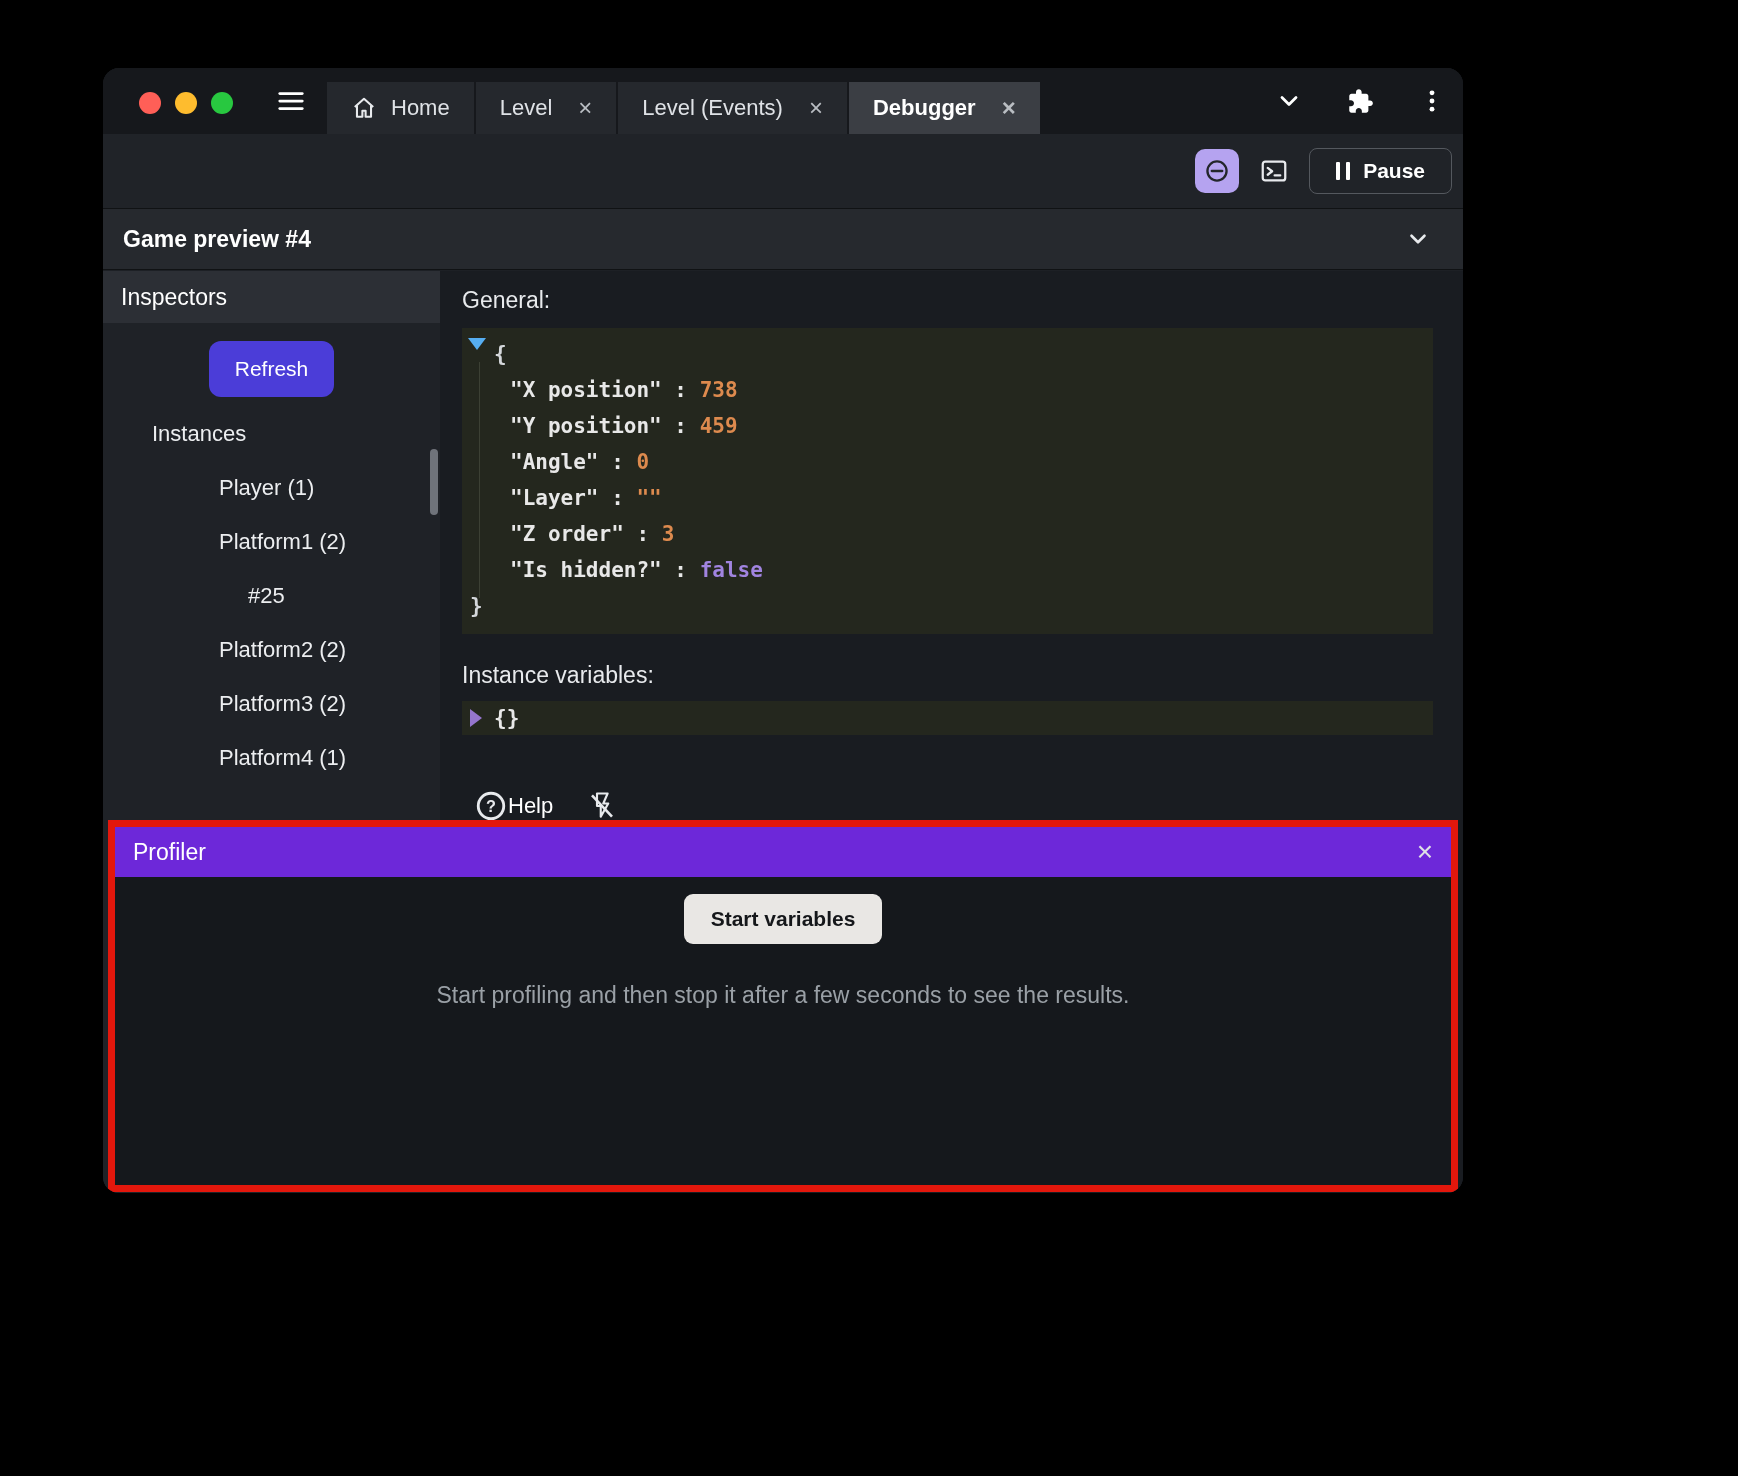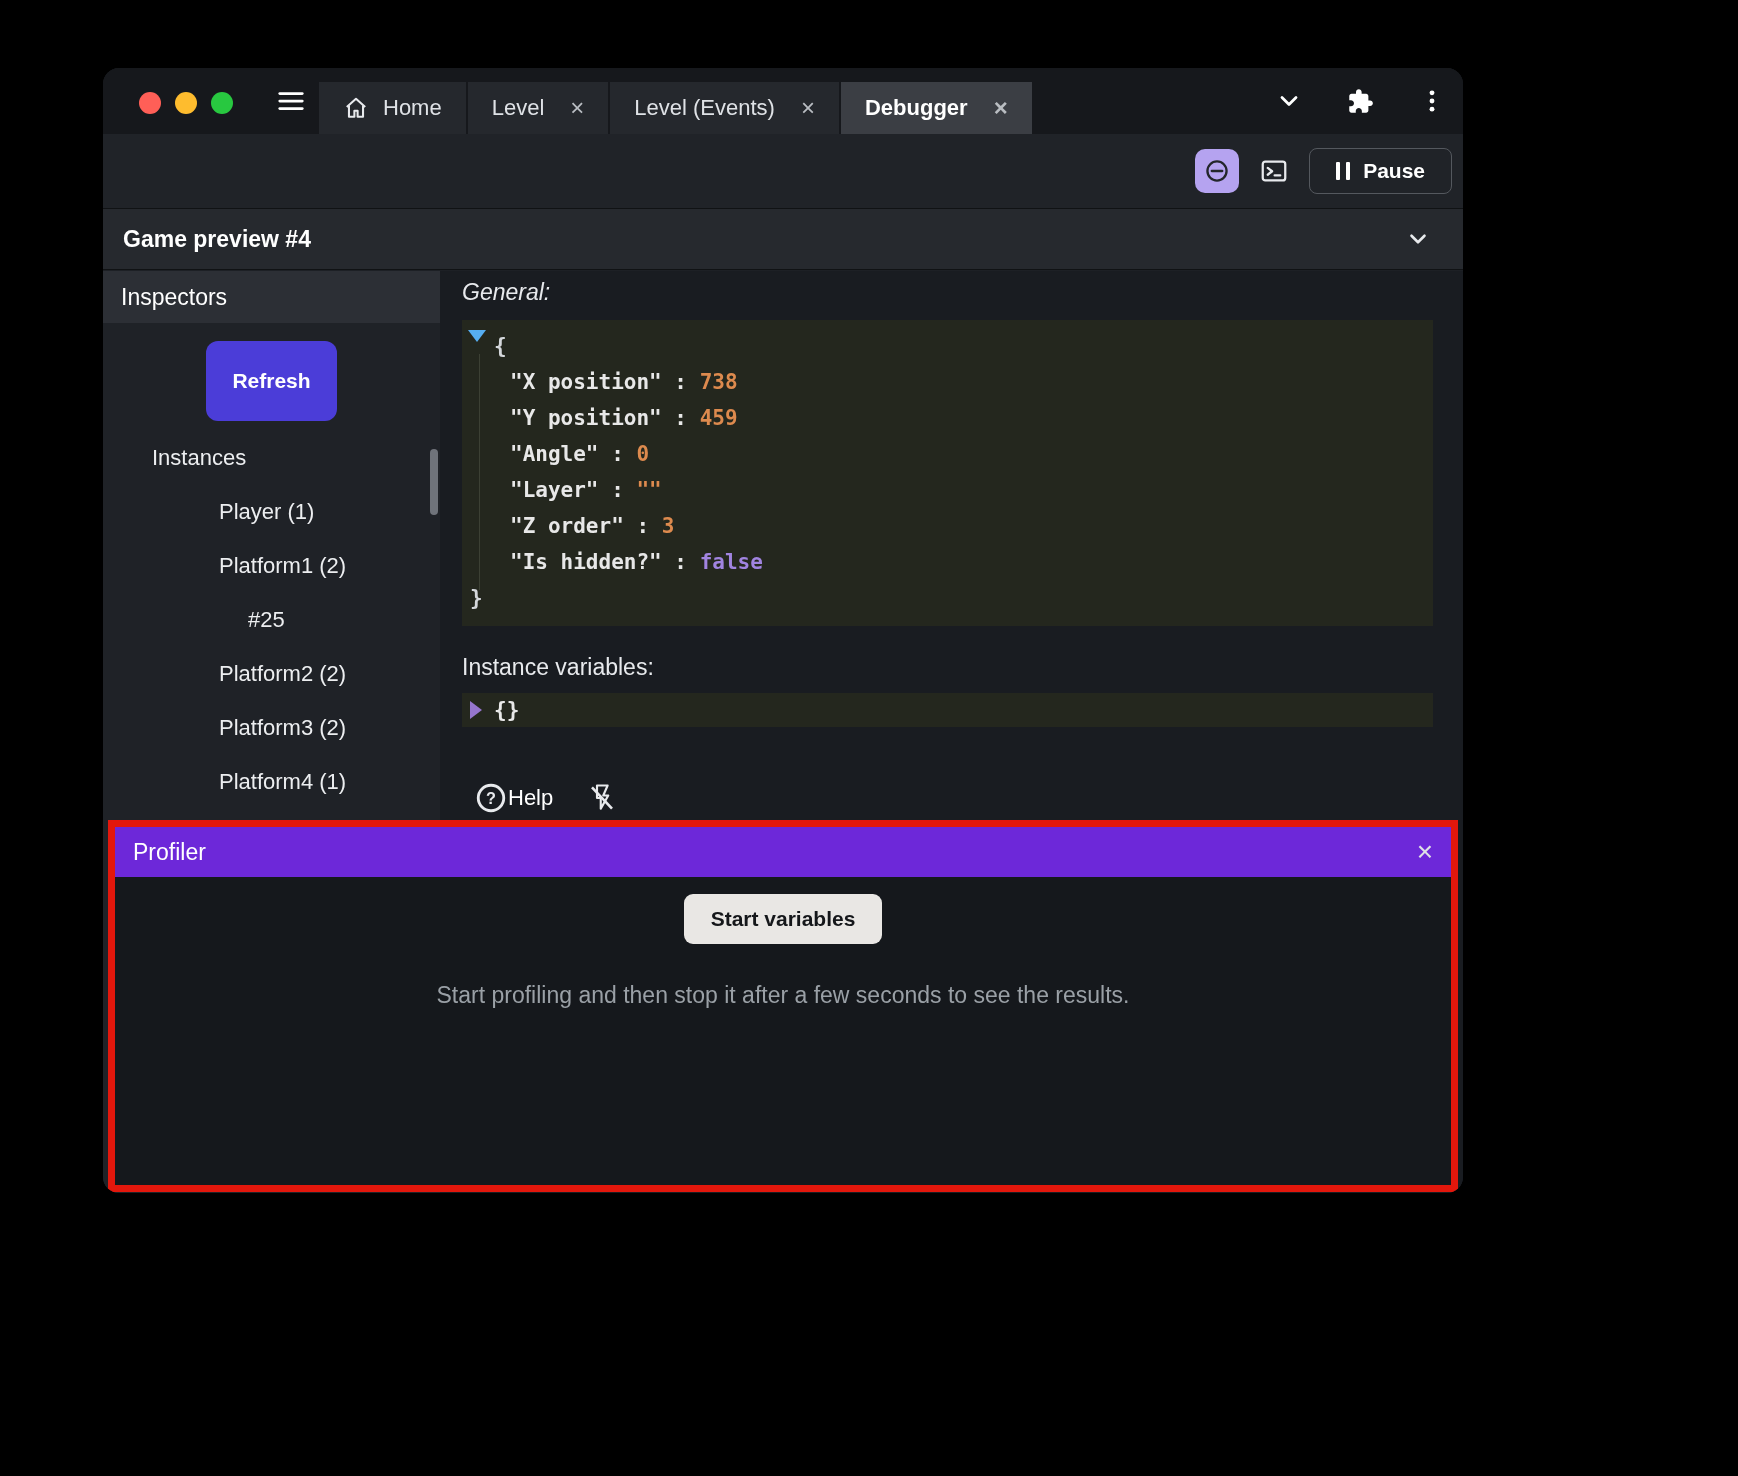--- a/index.html
+++ b/index.html
@@ -25,21 +25,21 @@
   .window{position:absolute;left:103px;top:68px;width:1360px;height:1125px;background:var(--win-bg);border-radius:16px;overflow:hidden;}
 
   
   .tabbar{position:absolute;left:0;top:0;right:0;height:66px;background:var(--tabbar-bg);}
   .traffic{position:absolute;left:36px;top:24px;display:flex;gap:14px;}
   .traffic span{width:22px;height:22px;border-radius:50%;display:block;}
   .t-red{background:#ff5f57;}
   .t-yellow{background:#febc2e;}
   .t-green{background:#28c840;}
   .hamburger{position:absolute;left:168px;top:16px;width:40px;height:34px;display:flex;align-items:center;justify-content:center;cursor:pointer;}
-  .tabs{position:absolute;left:216px;bottom:0;display:flex;height:52px;margin-top:28px;}
+  .tabs{position:absolute;left:224px;bottom:0;display:flex;height:52px;margin-top:28px;}
   .tab{display:flex;align-items:center;background:var(--tab-bg);margin-right:2px;padding:0 24px;font-size:22px;color:#dfe2e6;cursor:pointer;}
   .tab.active{background:var(--tab-active-bg);font-weight:bold;color:#fff;}
   .tab .home-ic{margin-right:14px;display:flex;}
   .tab .close{margin-left:26px;font-size:24px;line-height:1;color:#b9bdc2;cursor:pointer;}
   .tabbar-right{position:absolute;right:17px;top:50%;transform:translateY(-50%);display:flex;align-items:center;gap:44px;}
   .tb-ic{display:flex;align-items:center;justify-content:center;cursor:pointer;}
 
   
   .toolbar{position:absolute;left:0;top:66px;right:0;height:74px;background:var(--toolbar-bg);}
   .toolbar-right{position:absolute;right:11px;top:50%;transform:translateY(-50%);display:flex;align-items:center;gap:14px;}
@@ -53,31 +53,31 @@
   
   .preview-bar{position:absolute;left:0;top:140px;right:0;height:62px;background:var(--preview-bg);border-top:1px solid #101214;border-bottom:1px solid #101214;display:flex;align-items:center;padding:0 20px;cursor:pointer;}
   .preview-title{font-size:23px;font-weight:bold;color:#fff;}
   .preview-chevron{margin-left:auto;margin-right:12px;display:flex;}
 
   
   .content{position:absolute;left:0;top:203px;right:0;bottom:0;display:flex;}
   .left-panel{width:337px;flex-shrink:0;background:var(--left-bg);position:relative;}
   .inspectors-header{height:52px;background:var(--header-strip);display:flex;align-items:center;padding-left:18px;font-size:23px;color:#fff;}
   .refresh-wrap{display:flex;justify-content:center;margin-top:18px;}
-  .refresh-btn{background:var(--accent-purple);color:#fff;font-weight:bold;font-size:21px;border:none;border-radius:12px;padding:28px 26px;cursor:pointer;font-family:"Liberation Sans",sans-serif;}
+  .refresh-btn{background:var(--accent-purple);color:#fff;font-weight:normal;font-size:21px;border:none;border-radius:12px;padding:16px 26px;cursor:pointer;font-family:"Liberation Sans",sans-serif;}
   .tree{margin-top:10px;}
   .tree-row{height:54px;display:flex;align-items:center;font-size:22px;color:#eceef0;cursor:pointer;}
   .lvl0{padding-left:49px;}
   .lvl1{padding-left:116px;}
   .lvl2{padding-left:145px;}
   .scrollbar{position:absolute;right:2px;top:178px;width:8px;height:66px;border-radius:4px;background:#6f737a;cursor:pointer;}
 
   .right-panel{flex:1;background:var(--right-bg);padding:0 30px 0 22px;}
   .section-title{font-size:23px;color:var(--txt);}
-  .title-general{margin-top:8px;font-style:italic;}
+  .title-general{margin-top:16px;}
   .title-vars{margin-top:28px;}
 
   .code-block{position:relative;margin-top:14px;background:var(--code-bg);padding:8px 0 10px 0;font-family:"DejaVu Sans Mono",monospace;font-size:21px;font-weight:bold;}
   .code-line{line-height:36px;white-space:pre;}
   .line-open{padding-left:32px;}
   .line-kv{padding-left:48px;}
   .line-close{padding-left:8px;}
   .brace{color:#d4d7db;}
   .key,.sep{color:#e8e8e8;}
   .val[data-type="number"]{color:var(--num);}

